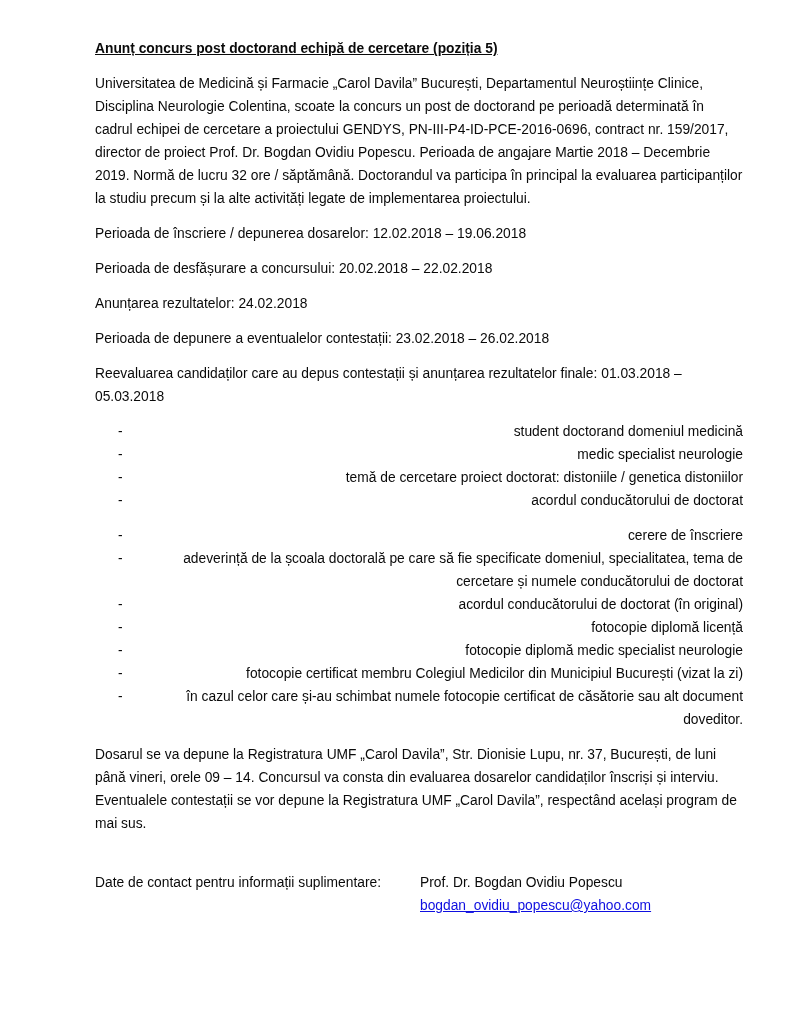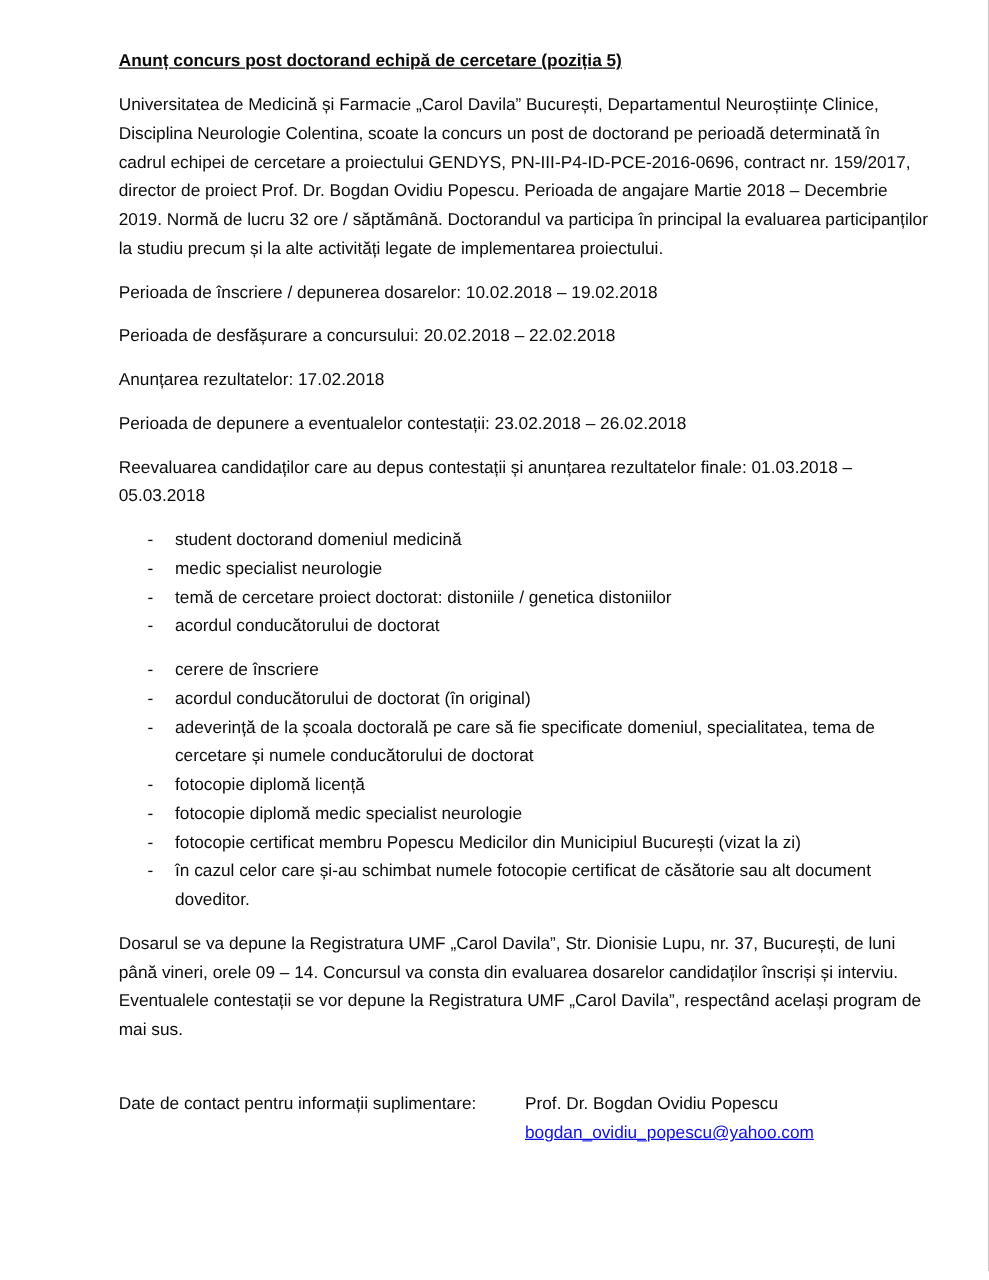--- a/index.html
+++ b/index.html
@@ -16,72 +16,72 @@
     box-sizing: border-box;
     padding: 37px 48px 0 95px;
     overflow: hidden;
   }
   p { margin: 0 0 12px 0; }
   .title { font-weight: bold; margin: 0 0 12px 0; }
   .u { text-decoration: underline; }
   .b { font-weight: normal; }
   .heading { font-weight: bold; margin: 12px 0 12px 0; }
   ul.dash-list { list-style: none; margin: 0 0 12px 0; padding: 0; }
-  ul.dash-list li { position: relative; padding-left: 45px; }
+  ul.dash-list li { position: relative; padding-left: 45px; text-align: right; }
   ul.dash-list li::before { content: "-"; position: absolute; left: 23px; top: 0; }
   .contact { display: flex; margin-top: 36px; }
   .contact-label { width: 325px; flex: 0 0 325px; }
   .contact-details { flex: 1; }
   a.email-link { color: #0F0FE0; text-decoration: underline; cursor: pointer; }
 </style>
 </head>
 <body>
 
 <div class="page">
 
   <p class="title">
     <span class="u">Anunț concurs post doctorand echipă de cercetare (poziția 5)</span>
   </p>
 
   <p>
     <span>Universitatea de Medicină și Farmacie „Carol Davila” București, Departamentul Neuroștiințe Clinice, Disciplina Neurologie Colentina, scoate la concurs un post de doctorand pe perioadă determinată în cadrul echipei de cercetare a proiectului </span><span class="b">GENDYS, PN-III-P4-ID-PCE-2016-0696</span><span>, contract nr. </span><span class="b">159/2017</span><span>, director de proiect Prof. Dr. Bogdan Ovidiu Popescu. Perioada de angajare </span><span class="b">Martie 2018 – Decembrie 2019</span><span>. Normă de lucru </span><span class="b">32 ore / săptămână</span><span>. Doctorandul va participa în principal la evaluarea participanților la studiu precum și la alte activități legate de implementarea proiectului.</span>
   </p>
 
   <p>
-    <span>Perioada de înscriere / depunerea dosarelor: </span><span class="b">10.02.2018 – 19.02.2018</span>
+    <span>Perioada de înscriere / depunerea dosarelor: </span><span class="b">12.02.2018 – 19.06.2018</span>
   </p>
   <p>
     <span>Perioada de desfășurare a concursului: </span><span class="b">20.02.2018 – 22.02.2018</span>
   </p>
   <p>
-    <span>Anunțarea rezultatelor: </span><span class="b">17.02.2018</span>
+    <span>Anunțarea rezultatelor: </span><span class="b">24.02.2018</span>
   </p>
   <p>
     <span>Perioada de depunere a eventualelor contestații: </span><span class="b">23.02.2018 – 26.02.2018</span>
   </p>
   <p>
     <span>Reevaluarea candidaților care au depus contestații și anunțarea rezultatelor finale: </span><span class="b">01.03.2018 – 05.03.2018</span>
   </p>
 
 
   <ul class="dash-list">
     <li>student doctorand domeniul medicină</li>
     <li>medic specialist neurologie</li>
     <li>temă de cercetare proiect doctorat: distoniile / genetica distoniilor</li>
     <li>acordul conducătorului de doctorat</li>
   </ul>
 
 
   <ul class="dash-list">
     <li>cerere de înscriere</li>
+    <li>adeverință de la școala doctorală pe care să fie specificate domeniul, specialitatea, tema de cercetare și numele conducătorului de doctorat</li>
     <li>acordul conducătorului de doctorat (în original)</li>
-    <li>adeverință de la școala doctorală pe care să fie specificate domeniul, specialitatea, tema de cercetare și numele conducătorului de doctorat</li>
     <li>fotocopie diplomă licență</li>
     <li>fotocopie diplomă medic specialist neurologie</li>
-    <li>fotocopie certificat membru Popescu Medicilor din Municipiul București (vizat la zi)</li>
+    <li>fotocopie certificat membru Colegiul Medicilor din Municipiul București (vizat la zi)</li>
     <li>în cazul celor care și-au schimbat numele fotocopie certificat de căsătorie sau alt document doveditor.</li>
   </ul>
 
   <p>
     <span>Dosarul se va depune la Registratura </span><span class="b">UMF „Carol Davila”</span><span>, Str. Dionisie Lupu, nr. 37, București, de luni până vineri, orele </span><span class="b">09 – 14</span><span>.  Concursul va consta din evaluarea dosarelor candidaților înscriși și interviu. Eventualele contestații se vor depune la Registratura </span><span class="b">UMF „Carol Davila”</span><span>, respectând același program de mai sus.</span>
   </p>
 
   <div class="contact">
     <div class="contact-label">Date de contact pentru informații suplimentare:</div>
     <div class="contact-details">

